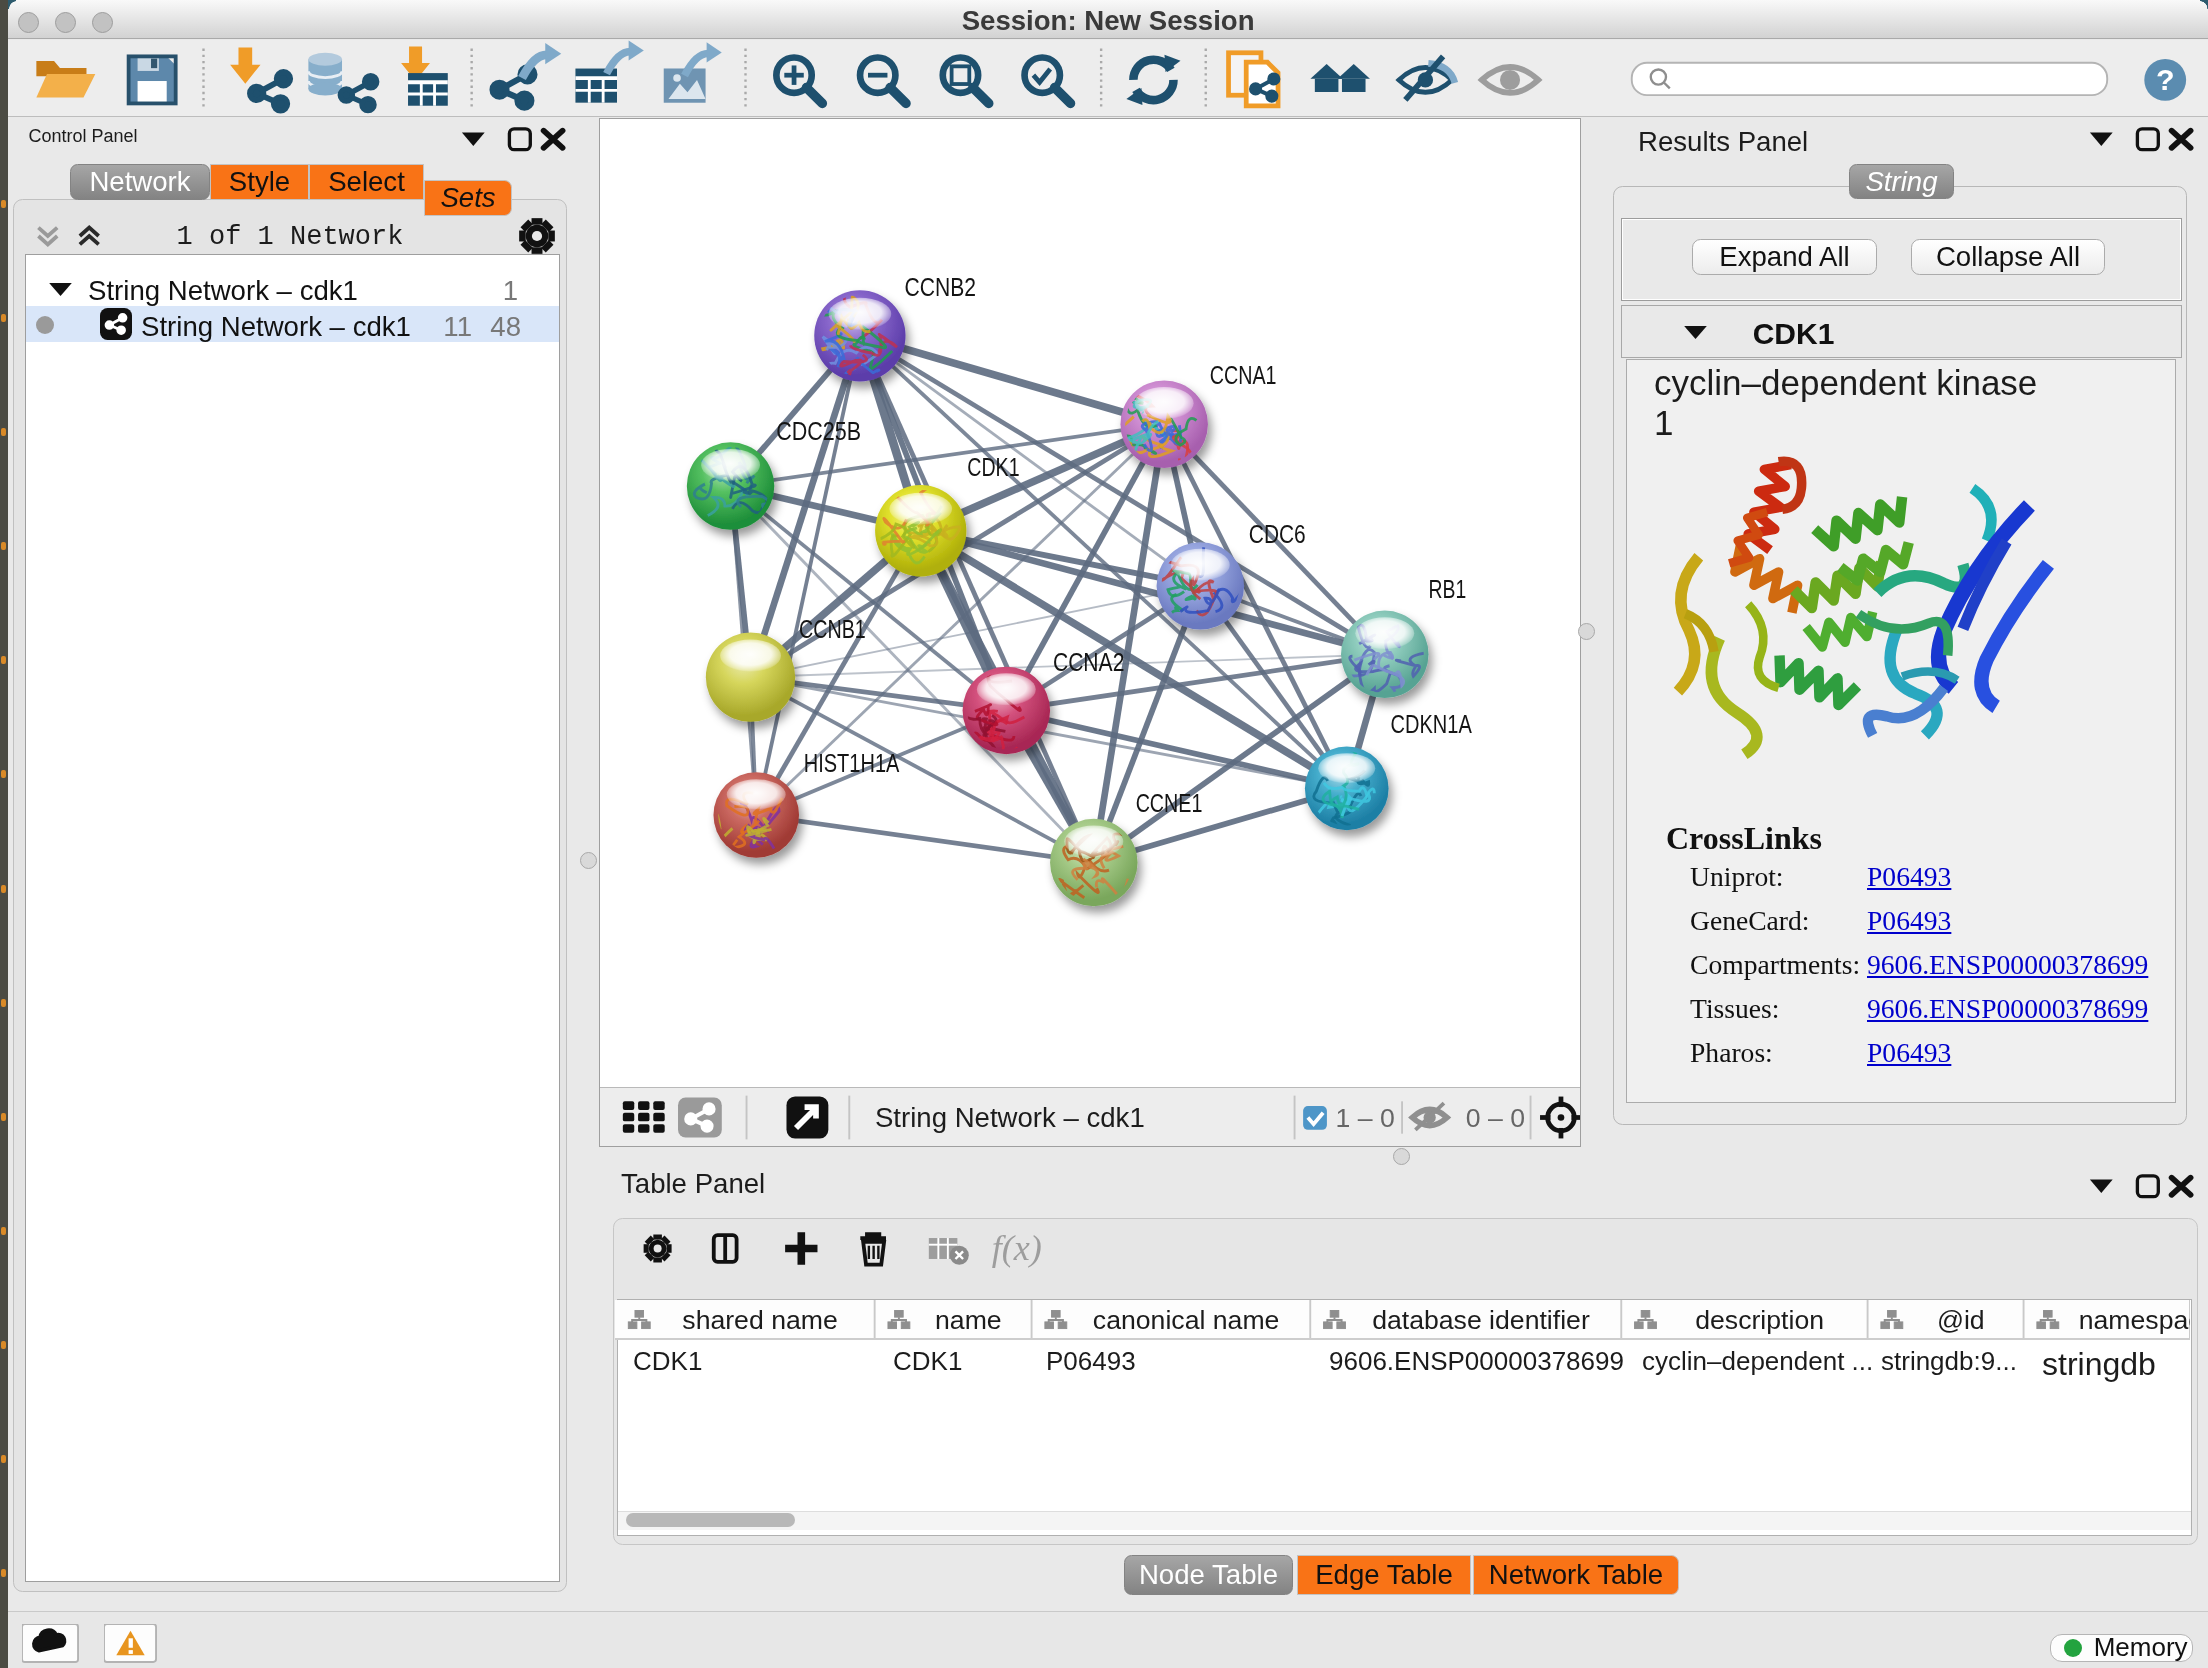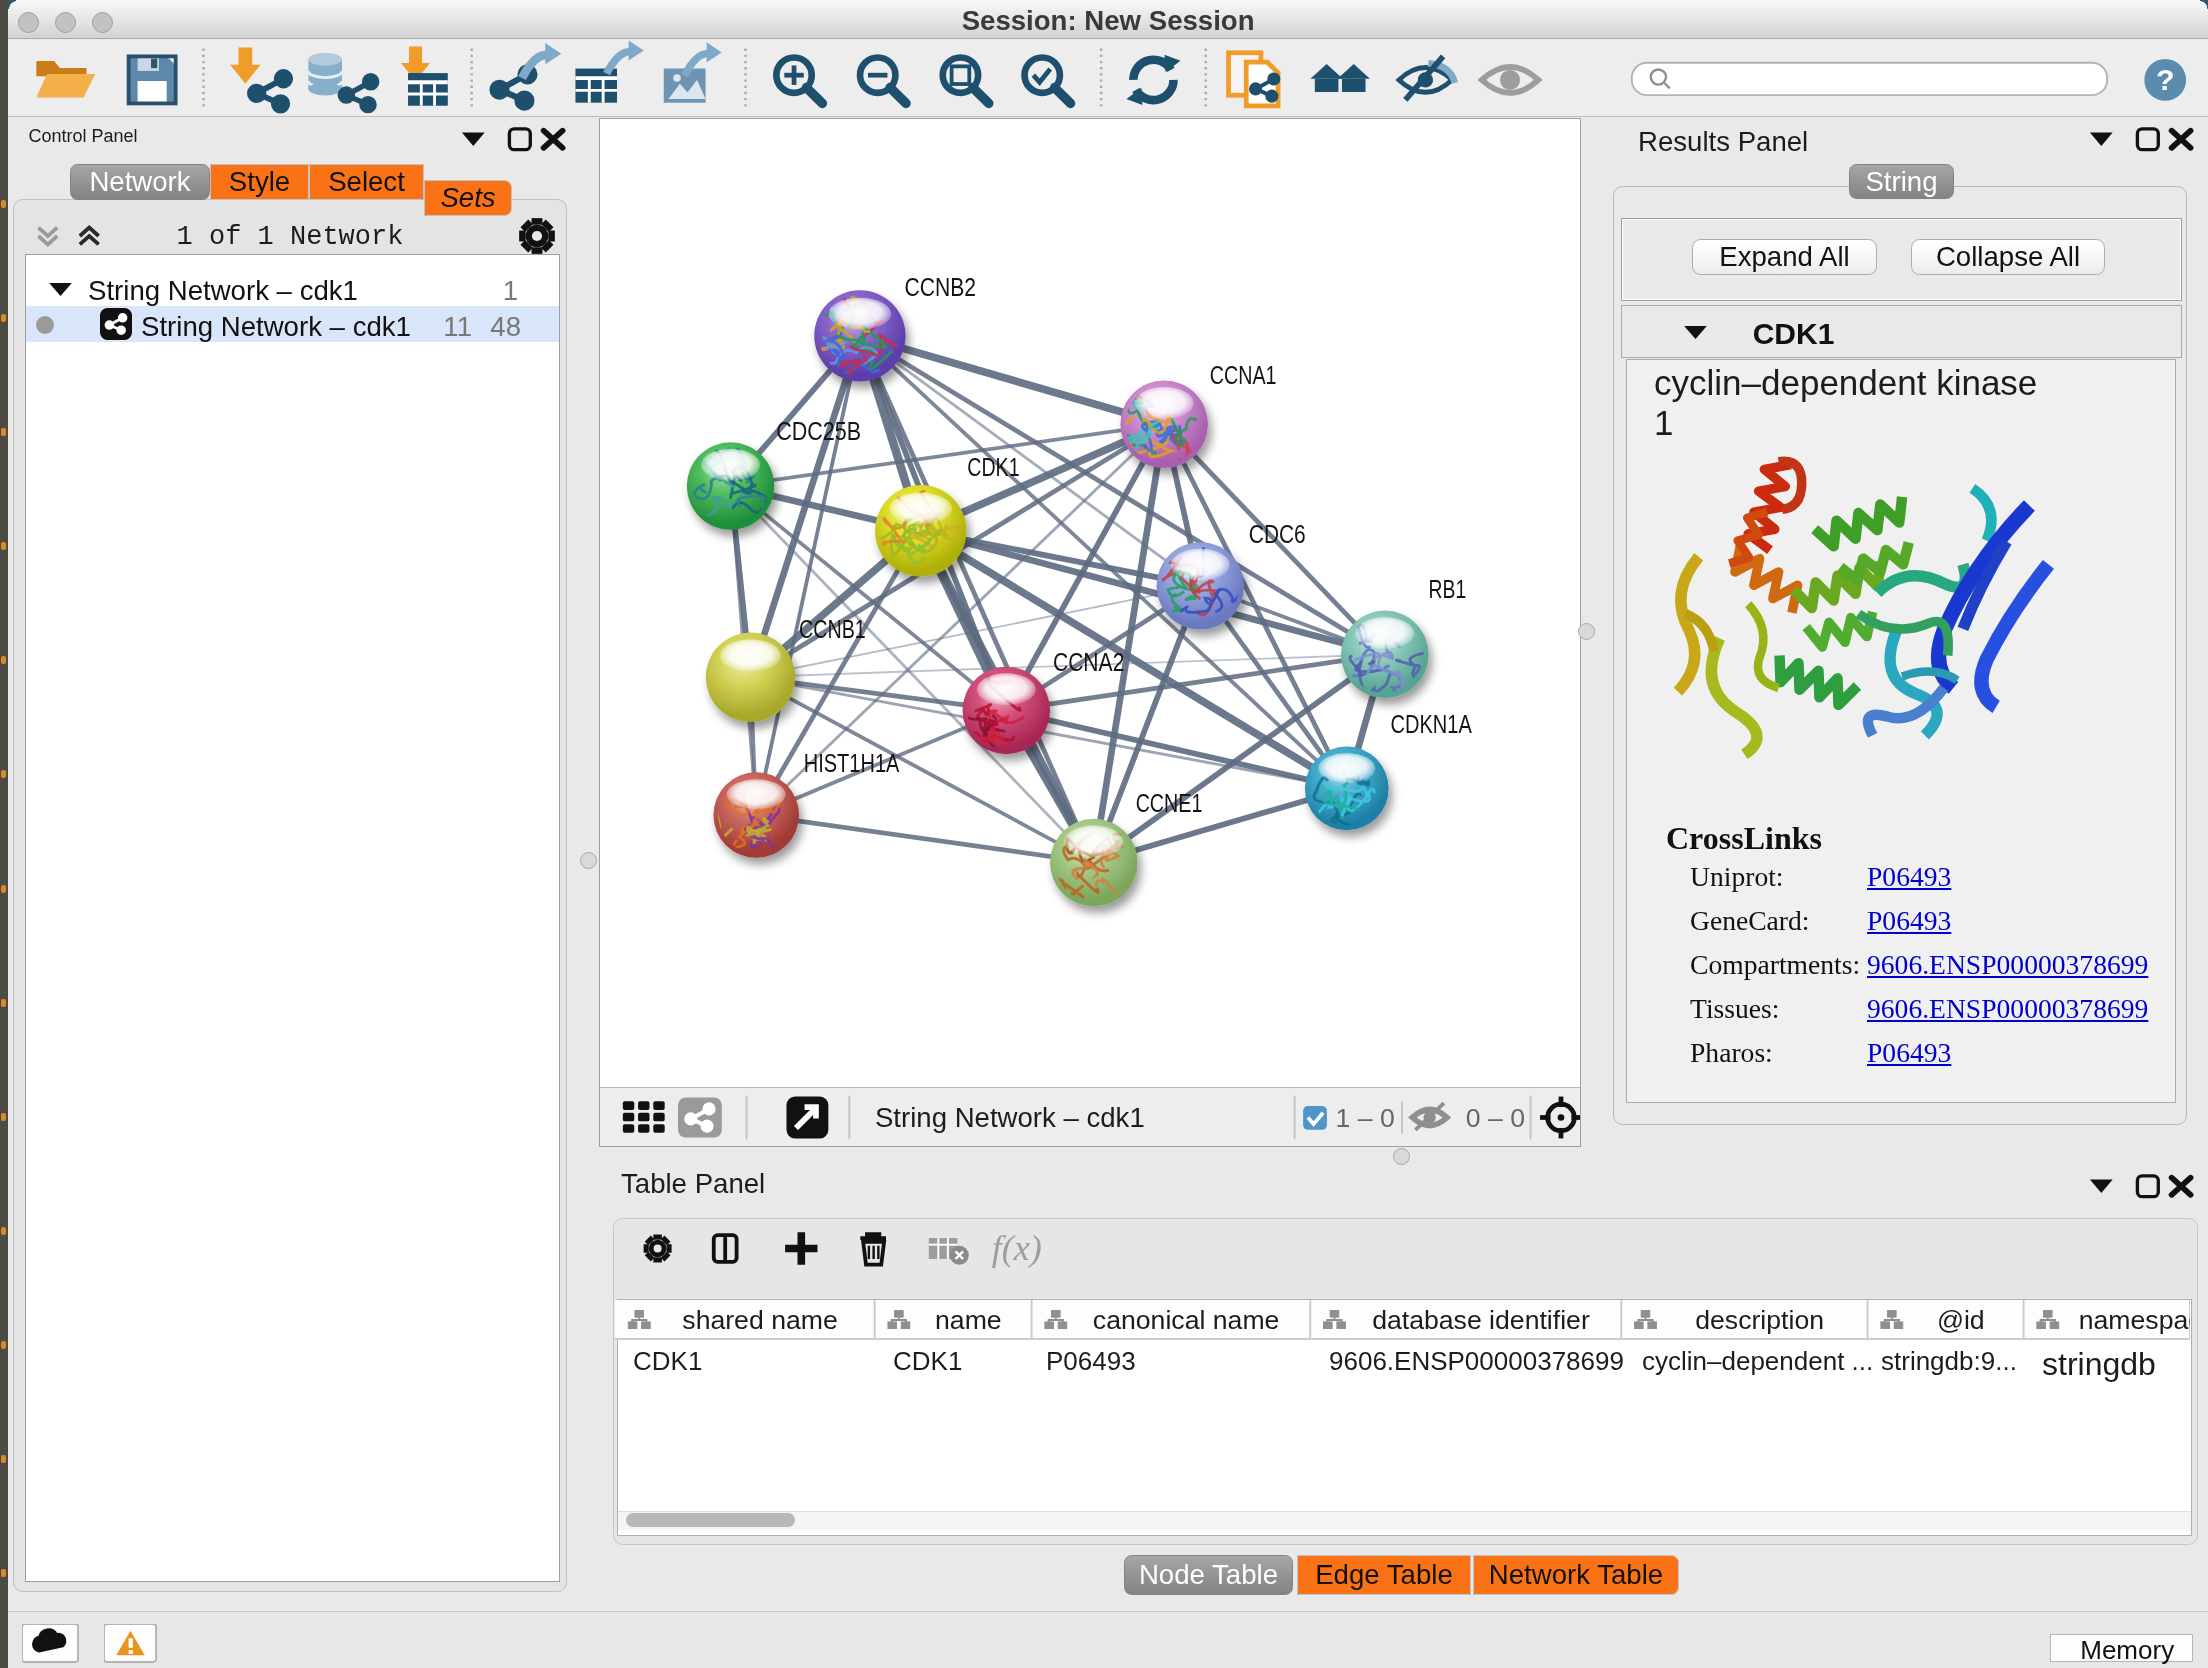--- a/index.html
+++ b/index.html
@@ -558,21 +558,21 @@
 <div style="position:absolute;left:580px;top:852px;width:17px;height:17px;border-radius:50%;background:#d9d9d9;border:1px solid #a8a8a8;"></div>
 <div style="position:absolute;left:1578px;top:623px;width:17px;height:17px;border-radius:50%;background:#d9d9d9;border:1px solid #a8a8a8;"></div>
 <div style="position:absolute;left:1393px;top:1148px;width:17px;height:17px;border-radius:50%;background:#d9d9d9;border:1px solid #a8a8a8;"></div>
 <div style="position:absolute;left:1622px;top:126px;width:247px;height:28.5px;font-size:27.6px;color:#1c1c1c;margin-left:16px;">Results Panel</div>
 <svg width="114" height="28.5" viewBox="0 0 120 30" style="position:absolute;left:2088px;top:125px">
     <path d="M2.0 8.0 h24 l-12.0 14 z" fill="#111"></path>
     <rect x="52" y="4" width="22" height="22" rx="5" fill="none" stroke="#111" stroke-width="3.5"></rect>
     <path d="M88 6 l20 18 M108 6 l-20 18" stroke="#111" stroke-width="6" stroke-linecap="round"></path>
   </svg>
 <div style="position:absolute;left:1613px;top:186px;width:574px;height:939px;background:#e9e9e9;border:1px solid #b7b7b7;border-radius:9.5px;"></div>
-<div class="tab tabsel" style="left:1849px;top:164px;width:105px;height:35px;">String</div>
+<div class="tab tabsel" style="left:1849px;top:164px;width:105px;height:35px;font-style:italic;">String</div>
 <div style="position:absolute;left:1621px;top:218px;width:561px;height:83px;background:#e9e9e9;border:1px solid #9c9c9c;box-shadow:inset 0 0 0 1px #fff;"></div>
 <div class="btn" style="left:1692px;top:239px;width:185px;height:36px;">Expand All</div>
 <div class="btn" style="left:1911px;top:239px;width:194px;height:36px;">Collapse All</div>
 <div style="position:absolute;left:1621px;top:305px;width:561px;height:53px;background:#e9e9e9;border:1px solid #a8a8a8;"></div>
 <svg width="25" height="17" viewBox="0 0 26 18" style="position:absolute;left:1683px;top:324px;width:25px;height:17px;">
     <path d="M1.0 2.0 h24 l-12.0 14 z" fill="#111"></path>
   </svg>
 <div style="position:absolute;left:1722px;top:317px;width:143px;height:30px;font-size:30px;font-weight:bold;color:#111;text-align:center;">CDK1</div>
 <div style="position:absolute;left:1626px;top:359px;width:550px;height:744px;background:#f0f0f0;border:1px solid #ababab;"></div>
 <div style="position:absolute;left:1654px;top:363px;width:399px;height:30px;font-size:35px;color:#1c1c1c;">cyclin–dependent kinase 1</div>
@@ -721,21 +721,21 @@
 <svg width="57" height="39" viewBox="0 0 60 41" style="position:absolute;left:22px;top:1624px;width:57px;height:39px;">
     <rect x="0" y="0" width="59" height="40" rx="3" fill="#fdfdfd" stroke="#b3b3b3" stroke-width="2"></rect>
     <path d="M18 28 a7 7 0 0 1 1-13.8 a9 9 0 0 1 17-2.5 a6.5 6.5 0 0 1 6.5 11 z" fill="#111" stroke="#111" stroke-width="4"></path>
   </svg>
 <svg width="53" height="39" viewBox="0 0 56 41" style="position:absolute;left:104px;top:1624px;width:53px;height:39px;">
     <rect x="0" y="0" width="55" height="40" rx="3" fill="#fdfdfd" stroke="#b3b3b3" stroke-width="2"></rect>
     <path d="M28 7 L43 33 H13 Z" fill="#e8951f"></path>
     <rect x="26" y="15" width="4.5" height="10" fill="#fff"></rect>
     <rect x="26" y="27.5" width="4.5" height="4" fill="#fff"></rect>
   </svg>
-<div style="position:absolute;left:2050px;top:1634px;width:143px;height:27.6px;background:#fdfdfd;border:1px solid #b5b5b5;border-radius:0;display:flex;align-items:center;flex-direction:column;">
+<div style="position:absolute;left:2050px;top:1634px;width:143px;height:27.6px;background:#fdfdfd;border:1px solid #b5b5b5;border-radius:12px;display:flex;align-items:center;">
     <div style="width:18px;height:18px;border-radius:50%;background:#23a33f;margin-left:13.3px;"></div>
     <div style="font-size:26px;color:#111;margin-left:11.4px;">Memory</div>
   </div>
 <div style="position:absolute;left:0px;top:0px;width:7.6px;height:1668px;background:#4b4b43;"></div>
 <div style="position:absolute;left:1px;top:200px;width:4.8px;height:7.6px;background:#d98a28;border-radius:1.9px;"></div>
 <div style="position:absolute;left:1px;top:314px;width:4.8px;height:7.6px;background:#d98a28;border-radius:1.9px;"></div>
 <div style="position:absolute;left:1px;top:428px;width:4.8px;height:7.6px;background:#d98a28;border-radius:1.9px;"></div>
 <div style="position:absolute;left:1px;top:542px;width:4.8px;height:7.6px;background:#d98a28;border-radius:1.9px;"></div>
 <div style="position:absolute;left:1px;top:656px;width:4.8px;height:7.6px;background:#d98a28;border-radius:1.9px;"></div>
 <div style="position:absolute;left:1px;top:770px;width:4.8px;height:7.6px;background:#d98a28;border-radius:1.9px;"></div>

